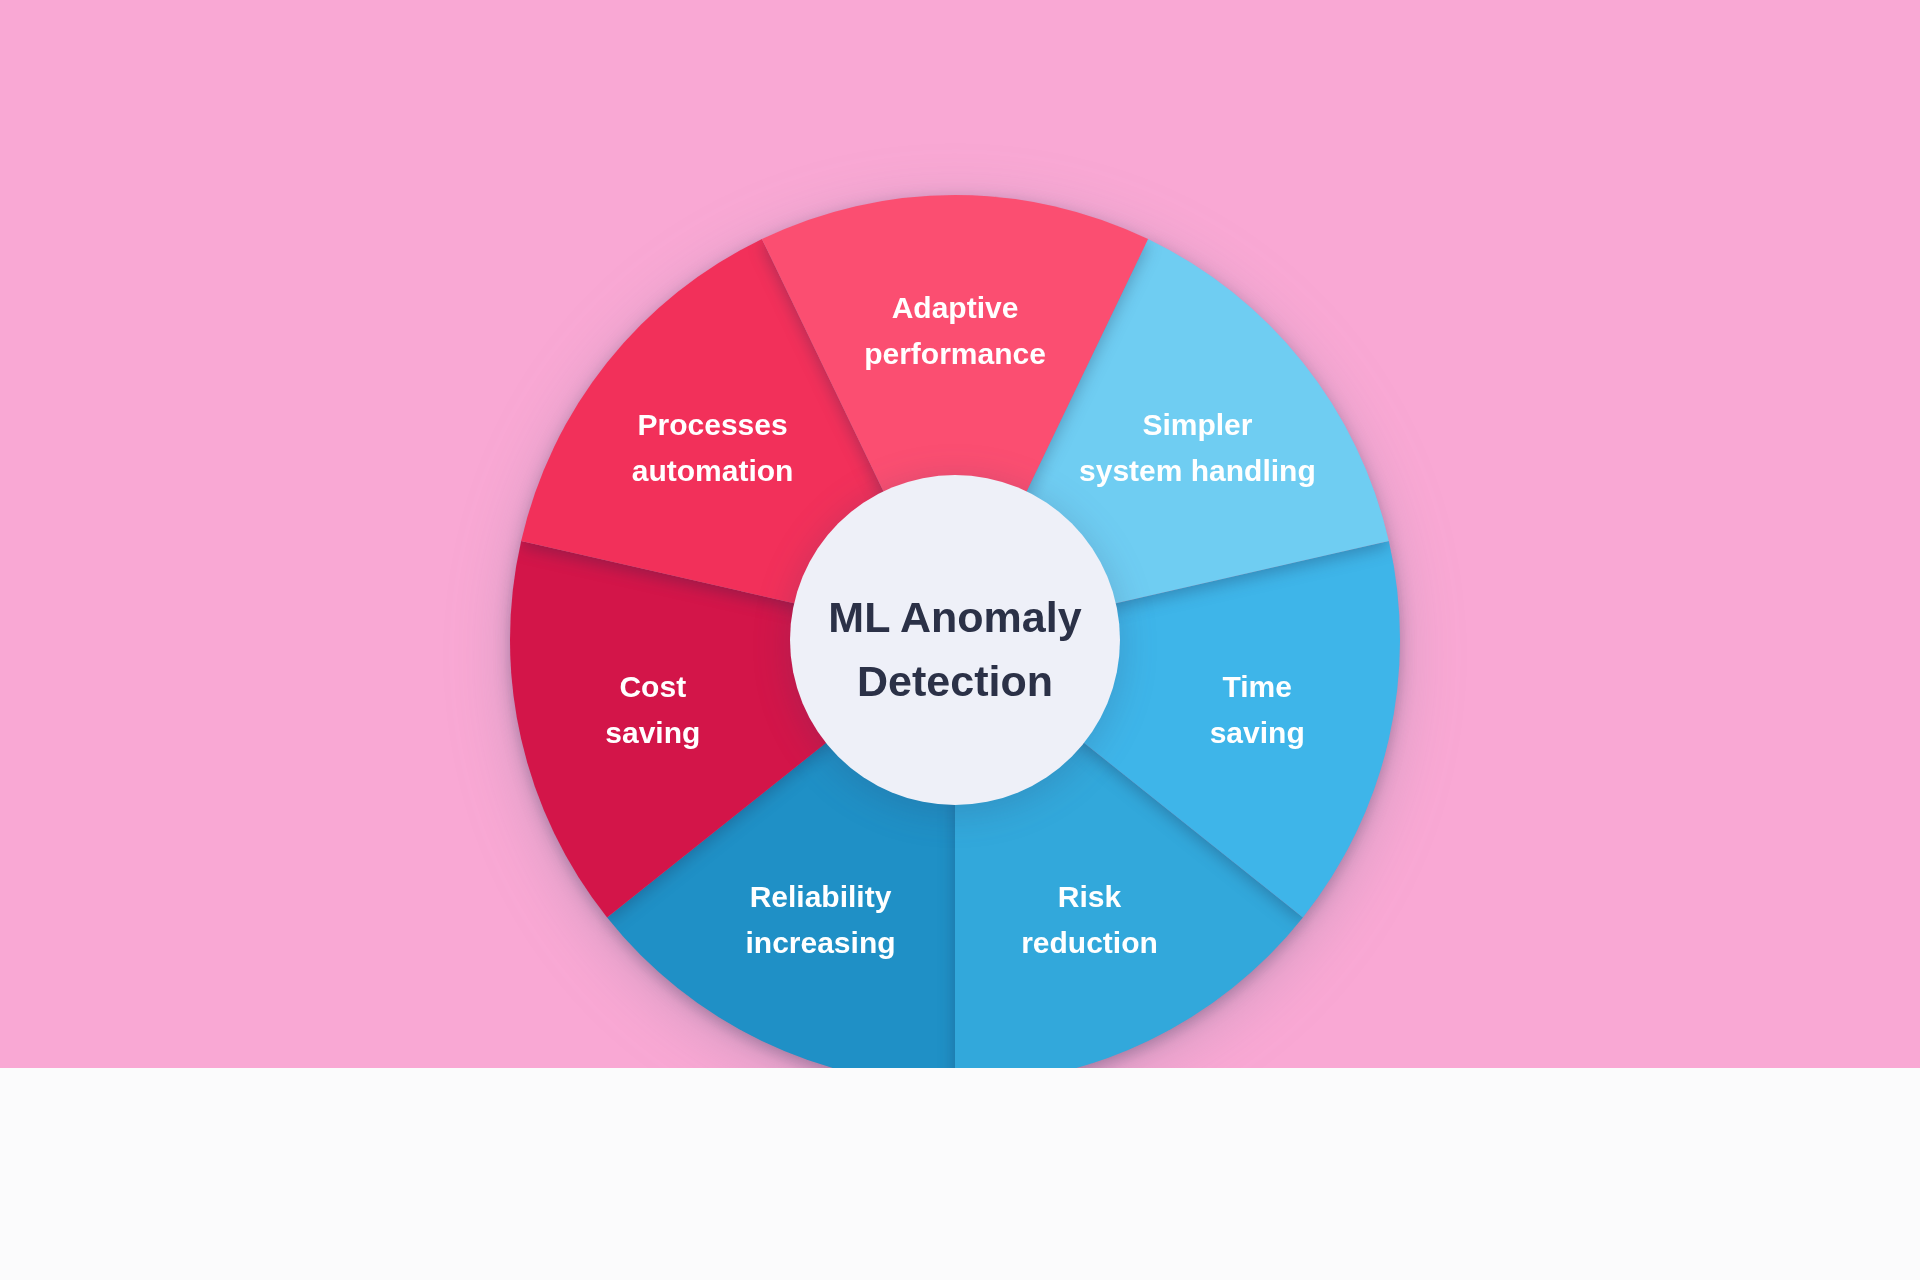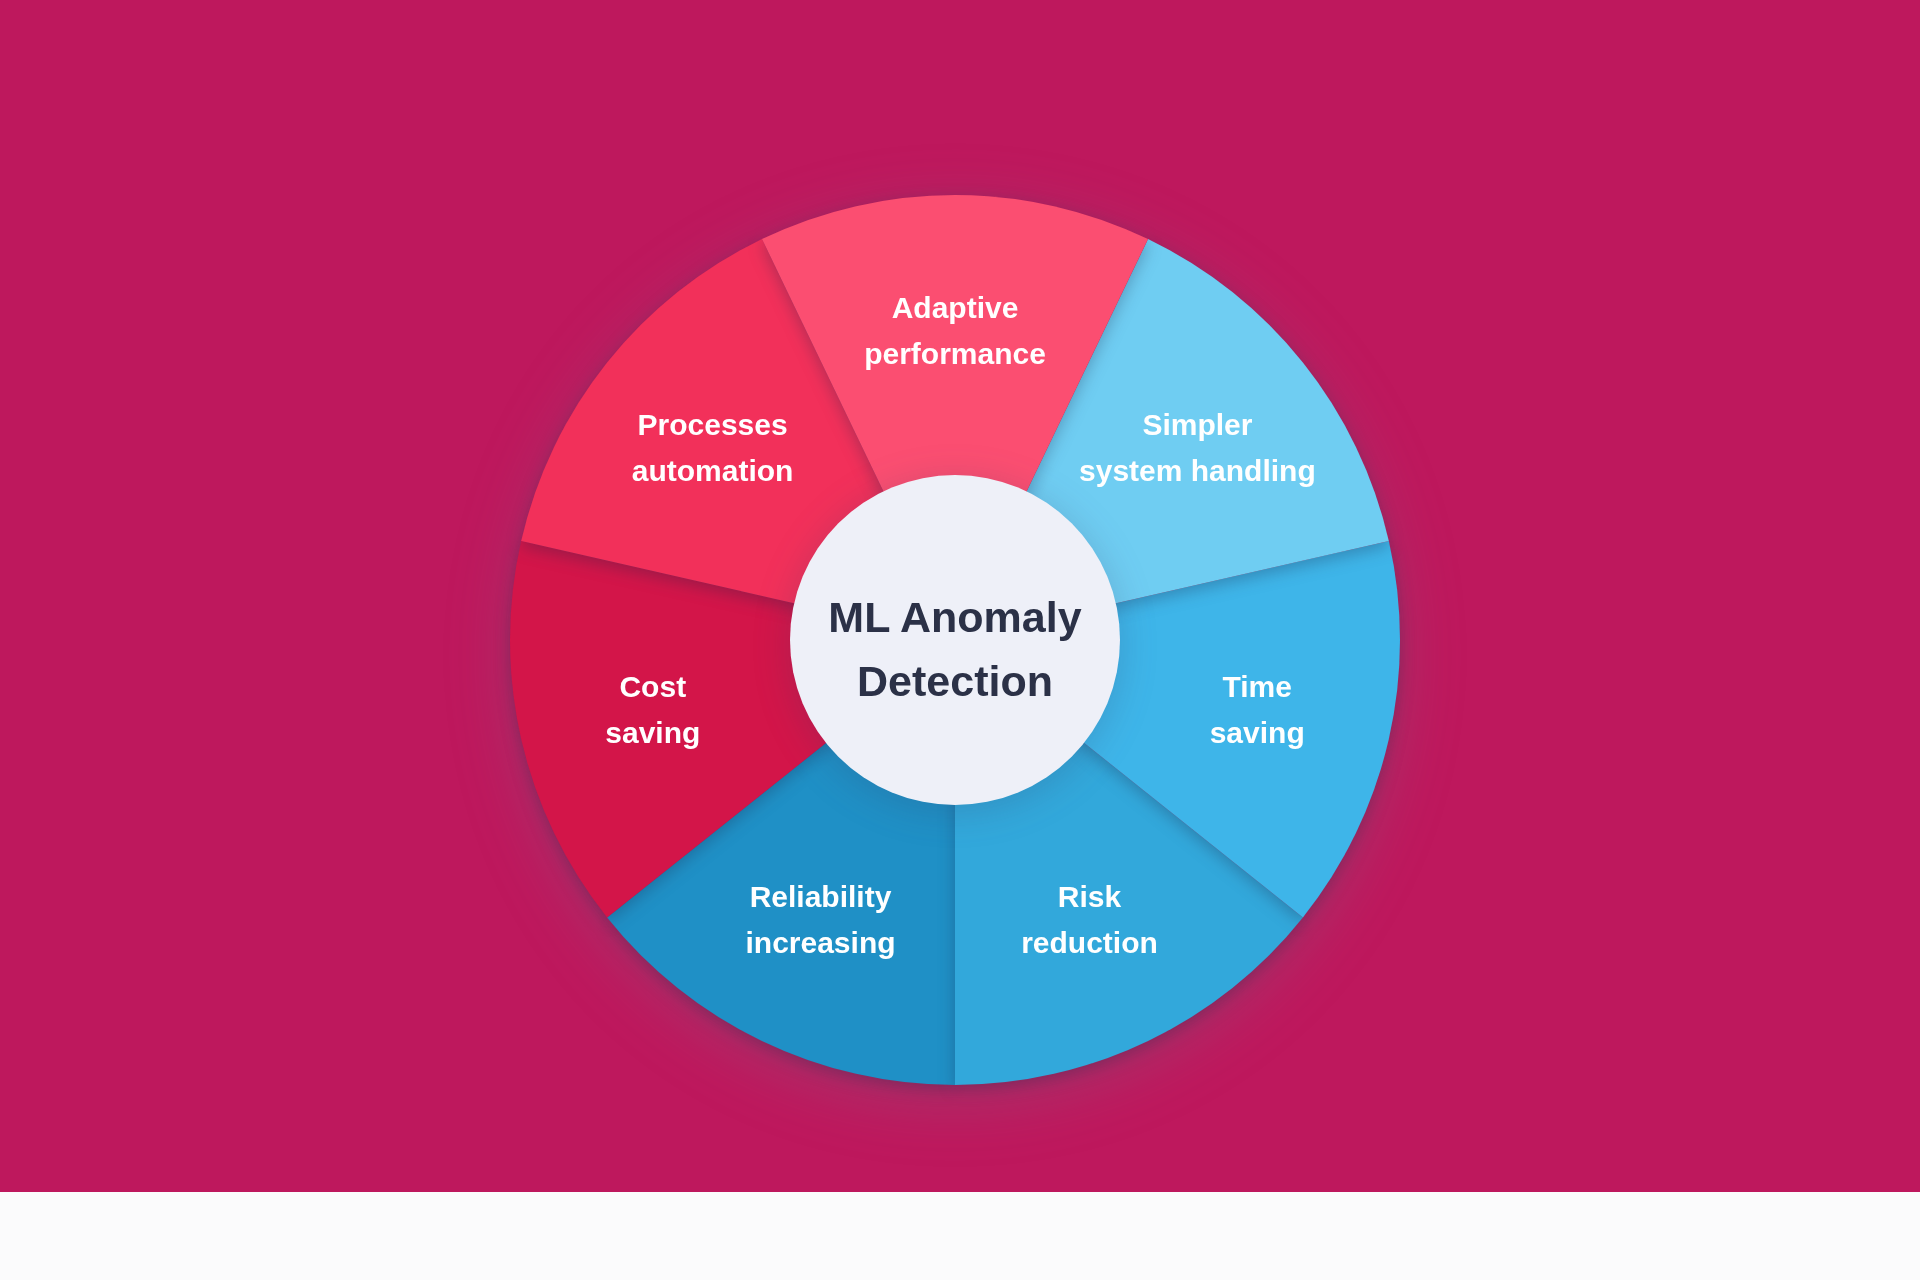--- a/index.html
+++ b/index.html
@@ -4,22 +4,22 @@
 <style>
   html, body {
     margin: 0;
     padding: 0;
     background: #fbfbfc;
     font-family: "Liberation Sans", sans-serif;
   }
   .stage {
     position: relative;
     width: 1920px;
-    height: 1192px;
-    background: #be185d;
+    height: 1068px;
+    background: #f9a8d4;
     overflow: hidden;
   }
   svg.wheel {
     position: absolute;
     inset: 0;
     width: 1920px;
     height: 1280px;
   }
   .wheel-group {
     filter: drop-shadow(0 14px 30px rgba(110, 120, 145, 0.28));

